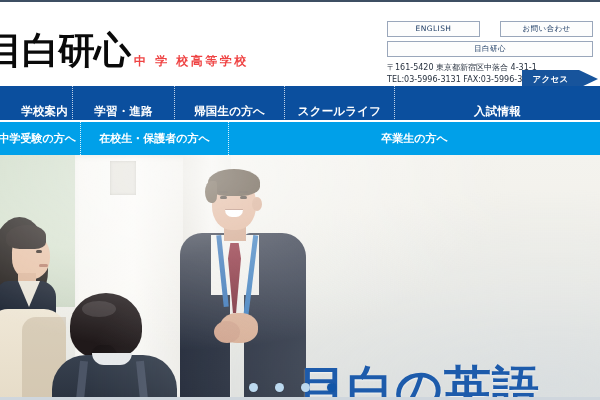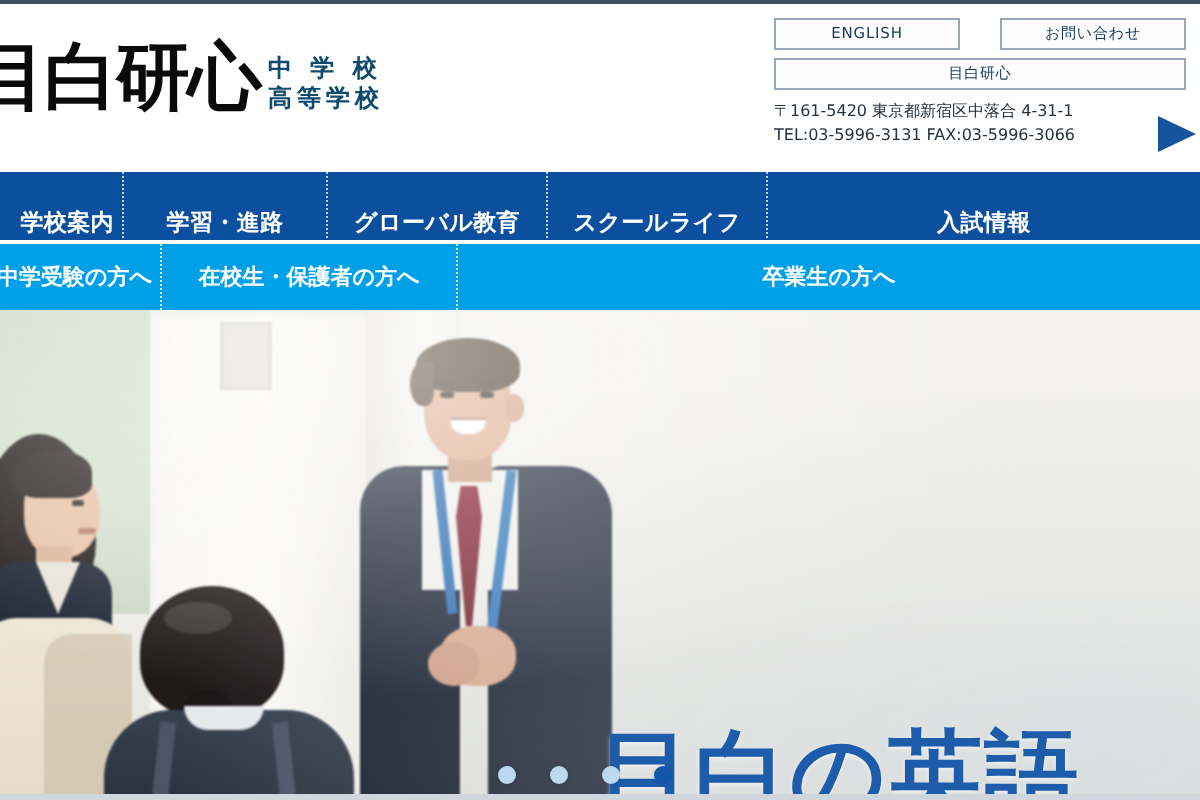--- a/index.html
+++ b/index.html
@@ -13,42 +13,42 @@
 
   
   .top-rule {
     position: absolute; top: 0; left: 0;
     width: 600px; height: 2px;
     background: #3d4f63;
   }
 
   
   .header {
-    position: absolute; top: 2px; left: 0;
+    position: absolute; top: 14px; left: 0;
     width: 600px; height: 84px;
     background: #ffffff;
   }
 
   
   .logo {
     position: absolute; left: -14px; top: 18px;
     display: flex; align-items: flex-end;
   }
   .logo-main {
     font-family: "DejaVu Sans", "Liberation Sans", sans-serif;
     font-size: 37px; line-height: 38px;
     font-weight: 700; color: #0a0a0a;
     letter-spacing: -1px;
     white-space: nowrap;
   }
   .logo-sub {
     margin-left: 4px; margin-bottom: 1px;
-    display: flex; flex-direction: column;
-    font-family: "DejaVu Sans", "Liberation Sans", sans-serif;
-    font-weight: 700; color: #0c4a6e;
+    display: flex; flex-direction: row;
+    font-family: "DejaVu Sans", "Liberation Sans", sans-serif;
+    font-weight: 700; color: #ef4444;
   }
   .logo-sub span {
     font-size: 12px; line-height: 15px;
     letter-spacing: 2.5px;
     white-space: nowrap;
   }
 
   
   .util {
     position: absolute; right: 7px; top: 7px;
@@ -119,20 +119,21 @@
     border-bottom: 9.5px solid transparent;
     border-left: 19px solid #17549c;
   }
 
   
   .nav-main {
     position: absolute; top: 86px; left: 0;
     width: 600px; height: 51px;
     background: #0b4f9e;
     display: flex;
+    padding-left: 11px;
   }
   .nav-main .nav-item {
     display: flex; align-items: center; justify-content: center;
     height: 100%;
     color: #ffffff;
     font-size: 11.5px; font-weight: 700;
     font-family: "DejaVu Sans", "Liberation Sans", sans-serif;
     letter-spacing: .2px;
     cursor: pointer;
     white-space: nowrap; overflow: hidden;
@@ -429,28 +430,31 @@
         <div class="util-btn">目白研心</div>
       </div>
     </div>
 
     <div class="addr">
       <div class="addr-line">〒161-5420 東京都新宿区中落合 4-31-1</div>
       <div class="addr-line">TEL:03-5996-3131 FAX:03-5996-3066</div>
     </div>
 
     <div class="access">
+      <div class="access-body">
+        <span class="access-label">アクセス</span>
+      </div>
       <div class="access-arrow"></div>
     </div>
   </div>
 
   <nav class="nav-main">
     <div class="nav-item cropped" style="flex:0 0 62px">学校案内</div>
     <div class="nav-item" style="flex:0 0 102px">学習・進路</div>
-    <div class="nav-item" style="flex:0 0 110px">グローバル教育</div>
+    <div class="nav-item" style="flex:0 0 110px">帰国生の方へ</div>
     <div class="nav-item" style="flex:0 0 110px">スクールライフ</div>
     <div class="nav-item" style="flex:1 1 auto">入試情報</div>
   </nav>
 
   <nav class="nav-sub">
     <div class="nav-item cropped" style="flex:0 0 81px">中学受験の方へ</div>
     <div class="nav-item" style="flex:0 0 148px">在校生・保護者の方へ</div>
     <div class="nav-item" style="flex:1 1 auto">卒業生の方へ</div>
   </nav>
 

